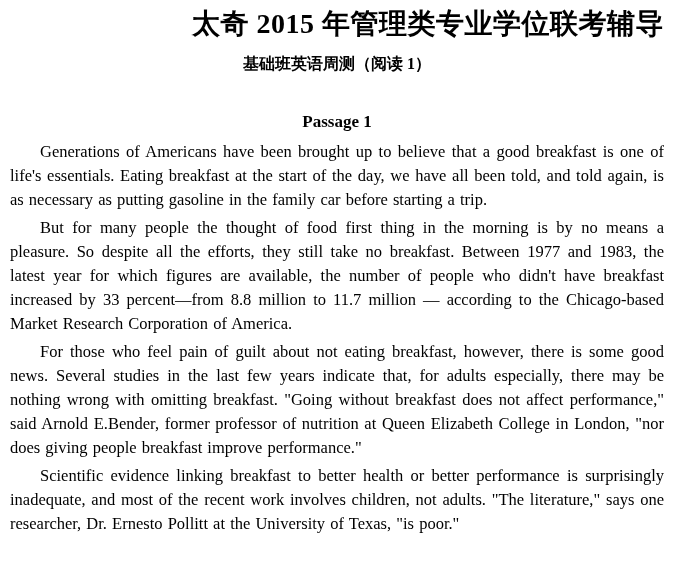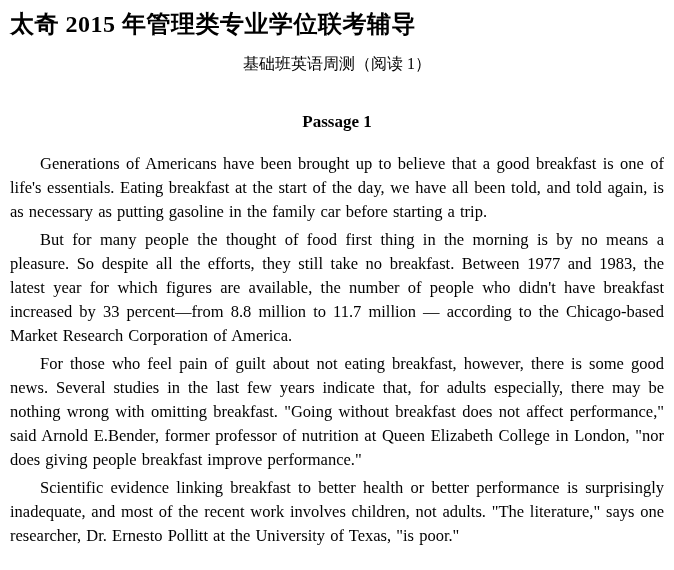--- a/index.html
+++ b/index.html
@@ -15,40 +15,40 @@
     font-family: "Liberation Serif", "DejaVu Serif", serif;
   }
   .doc {
     box-sizing: border-box;
     width: 674px;
     height: 570px;
     padding: 0 10px;
     background: #ffffff;
   }
   .title {
-    font-size: 24px;
+    font-size: 28px;
     font-weight: bold;
-    text-align: left;
+    text-align: right;
     line-height: 26px;
     margin: 11px 0 0 0;
     letter-spacing: 0.5px;
   }
   .subtitle {
     font-size: 16px;
-    font-weight: normal;
+    font-weight: bold;
     text-align: center;
     line-height: 20px;
     margin: 17px 0 0 0;
   }
   .passage-heading {
     font-size: 17px;
     font-weight: bold;
     text-align: center;
     line-height: 20px;
-    margin: 38px 0 20px 0;
+    margin: 38px 0 8px 0;
   }
   .body-para {
     font-size: 16.5px;
     line-height: 24px;
     text-align: justify;
     text-indent: 30px;
     margin: 0 0 4px 0;
     word-spacing: 1px;
   }
 </style>

